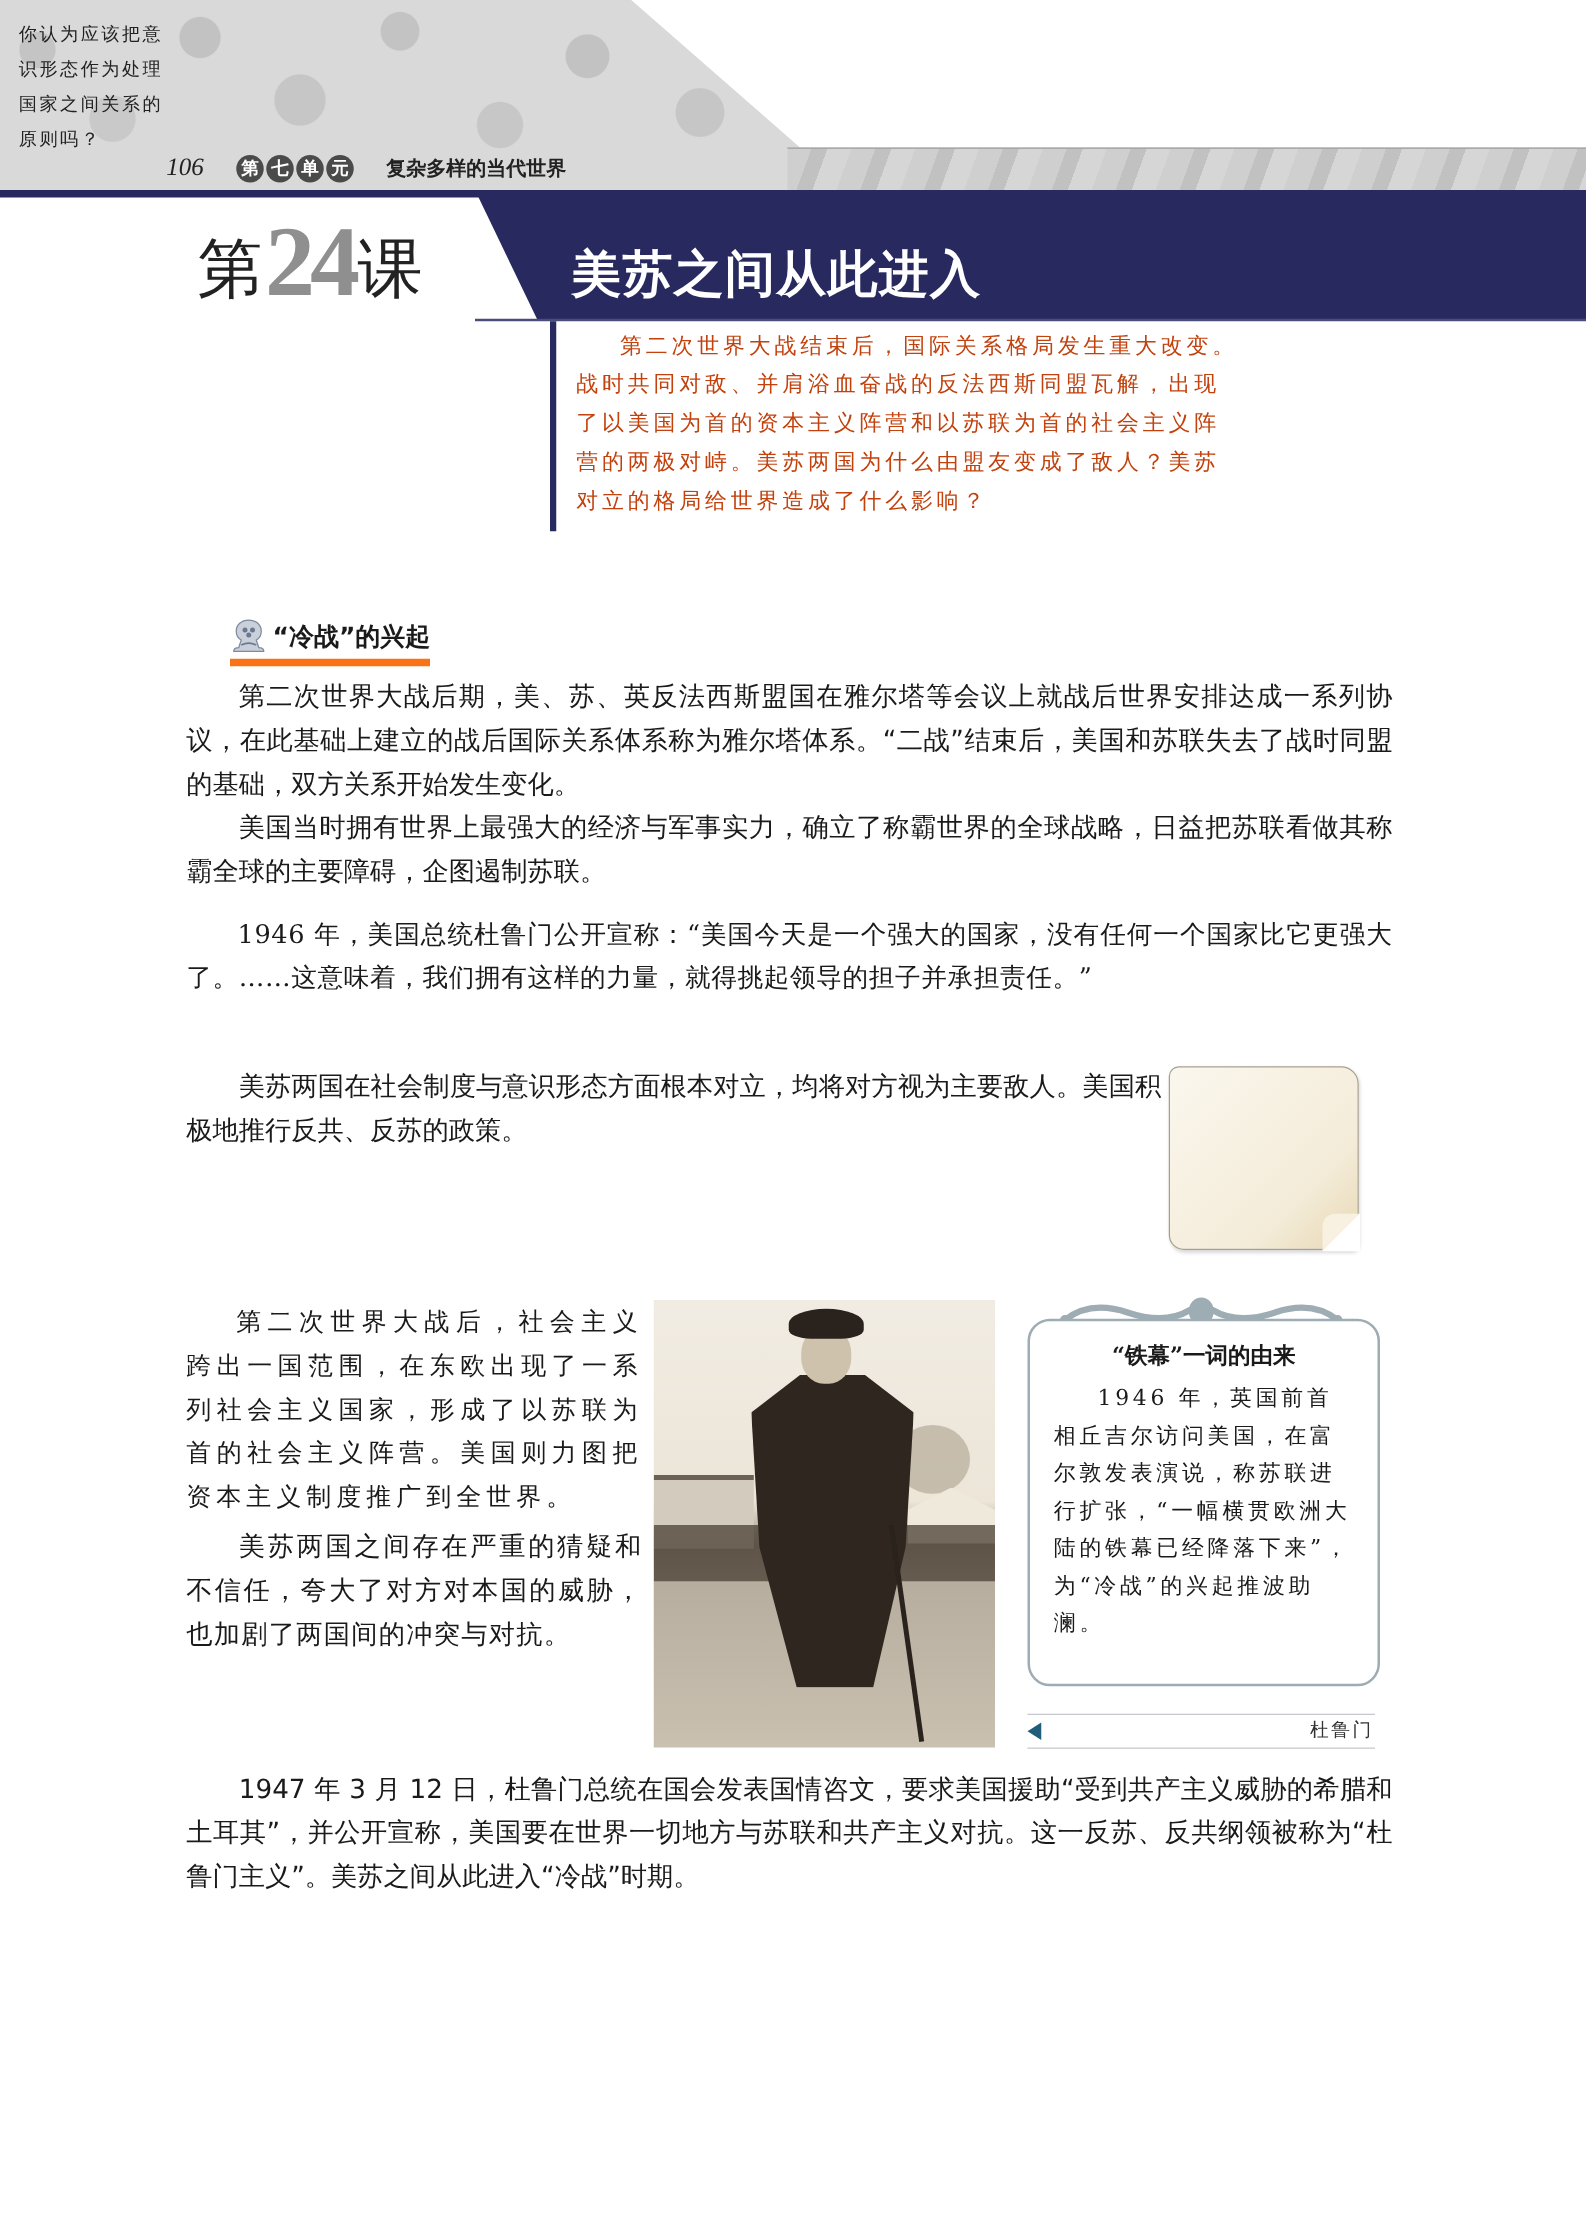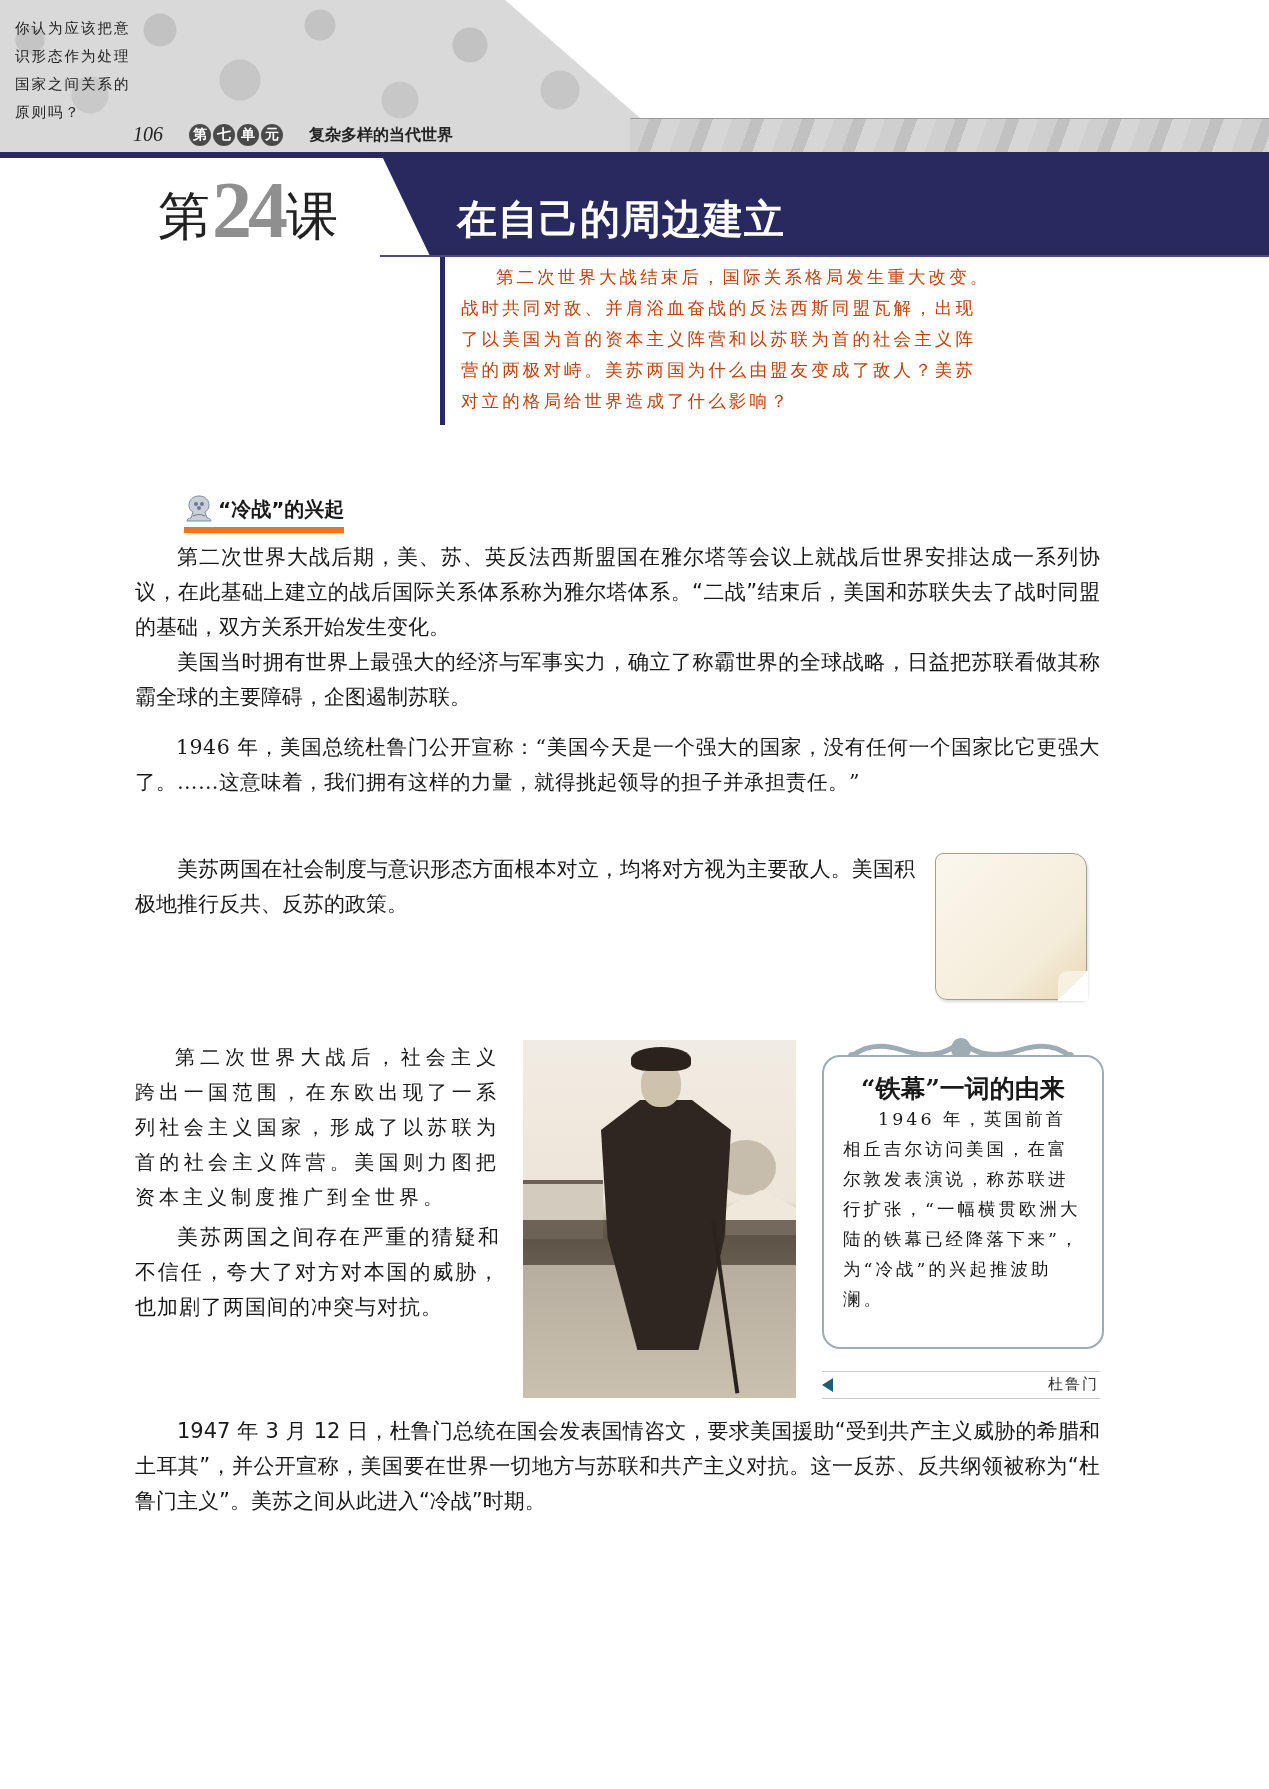--- a/index.html
+++ b/index.html
@@ -48,21 +48,21 @@
   .intro-text { position:absolute; left:461px; top:262px; width:535px; font-family:"DejaVu Serif", serif;
     font-size:17.5px; line-height:31px; letter-spacing:3.1px; color:#c2410c; text-indent:2em; margin:0; }
 
   
   .section-head { position:absolute; left:184px; top:494px; display:flex; align-items:center; gap:4px;
     border-bottom:6px solid #f97316; padding-bottom:3px; }
   .section-icon { width:30px; height:30px; }
   .section-title { font-family:"DejaVu Sans", sans-serif; font-weight:bold; font-size:20px; color:#1a1a1a; }
 
   
-  .body-block { position:absolute; left:135px; font-family:"DejaVu Sans", sans-serif; font-size:21px;
+  .body-block { position:absolute; left:149px; font-family:"DejaVu Sans", sans-serif; font-size:21px;
     line-height:35px; color:#1a1a1a; margin:0; text-align:justify; }
   .body-block p { margin:0; text-indent:2em; }
   .serif-q { font-family:"DejaVu Serif", serif; font-size:20.5px; letter-spacing:0.5px; }
 
   .b1 { top:540px; width:965px; }
   .b2 { top:730px; width:965px; }
   .b3 { top:852px; width:780px; }
   .b4 { top:1040px; width:365px; letter-spacing:4px; }
   .b4 p { font-family:"DejaVu Serif", serif; font-size:20px; }
   .b5 { top:1220px; width:365px; letter-spacing:1px; }
@@ -90,21 +90,21 @@
     clip-path:polygon(30% 0, 70% 0, 100% 12%, 95% 55%, 75% 100%, 28% 100%, 5% 55%, 0 12%); }
   .photo .head { position:absolute; left:118px; top:22px; width:40px; height:45px; border-radius:45%; background:#cfc2ad; }
   .photo .hat { position:absolute; left:108px; top:7px; width:60px; height:24px; background:#2a221c; border-radius:50% 50% 30% 30%; }
   .photo .cane { position:absolute; left:188px; top:180px; width:4px; height:175px; background:#2a221c; transform:rotate(-8deg); transform-origin:top; }
 
   
   .infobox { position:absolute; left:822px; top:1055px; width:278px; height:290px; border:2px solid #9eacb3;
     border-radius:18px; background:#fff; }
   .infobox-ornament { position:absolute; left:842px; top:1036px; width:238px; height:28px; }
   .infobox-title { position:absolute; left:822px; top:1072px; width:282px; text-align:center;
-    font-family:"DejaVu Serif", serif; font-weight:bold; font-size:25px; color:#1a1a1a; }
+    font-family:"DejaVu Serif", serif; font-weight:bold; font-size:18px; color:#1a1a1a; }
   .infobox-text { position:absolute; left:843px; top:1104px; width:240px; margin:0; font-family:"DejaVu Serif", serif;
     font-size:17.5px; line-height:30px; letter-spacing:3px; color:#1a1a1a; text-indent:2em; }
 
   
   .caption-rule-top { position:absolute; left:822px; top:1371px; width:278px; height:1px; background:#c4c8cc; }
   .caption-rule-bot { position:absolute; left:822px; top:1398px; width:278px; height:1px; background:#c4c8cc; }
   .caption-arrow { position:absolute; left:822px; top:1378px; width:0; height:0;
     border-top:7px solid transparent; border-bottom:7px solid transparent; border-right:11px solid #1f5d7a; }
   .caption-text { position:absolute; right:170px; top:1375px; font-family:"DejaVu Sans", sans-serif; font-size:15px;
     letter-spacing:2px; color:#333; }
@@ -122,21 +122,21 @@
     <span class="unit-badge">第</span>
     <span class="unit-badge">七</span>
     <span class="unit-badge">单</span>
     <span class="unit-badge">元</span>
   </span>
   <span class="unit-title">复杂多样的当代世界</span>
 </div>
 
 <div class="title-navy"></div>
 <div class="title-navy-edge"></div>
-<div class="lesson-title">在自己的周边建立</div>
+<div class="lesson-title">美苏之间从此进入</div>
 
 <div class="lesson-number">
   <span class="cjk">第</span>
   <span class="num">24</span>
   <span class="cjk">课</span>
 </div>
 
 <div class="intro-box"></div>
 <p class="intro-text">第二次世界大战结束后，国际关系格局发生重大改变。战时共同对敌、并肩浴血奋战的反法西斯同盟瓦解，出现了以美国为首的资本主义阵营和以苏联为首的社会主义阵营的两极对峙。美苏两国为什么由盟友变成了敌人？美苏对立的格局给世界造成了什么影响？</p>
 

